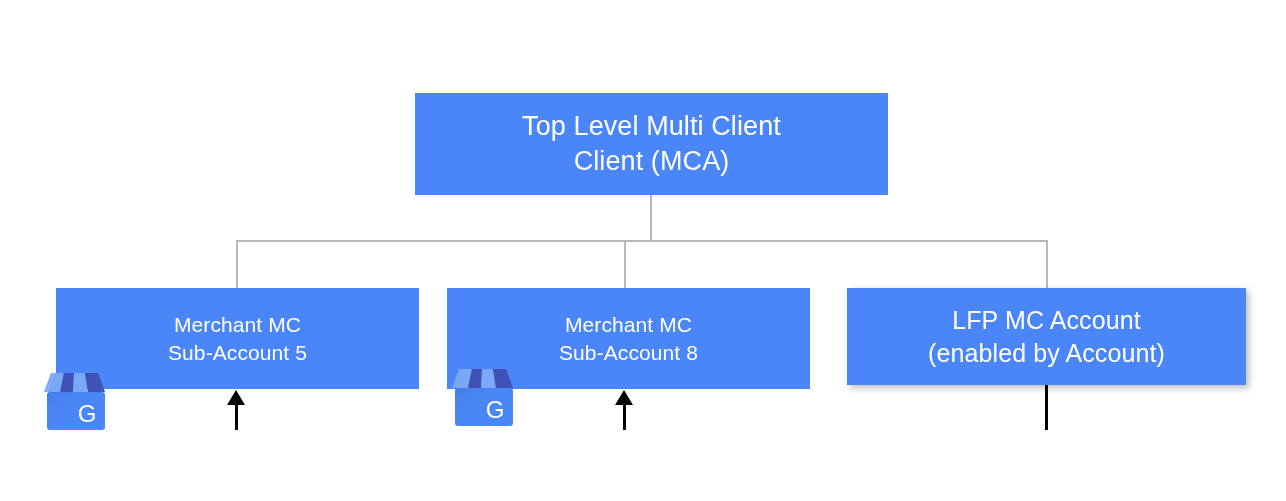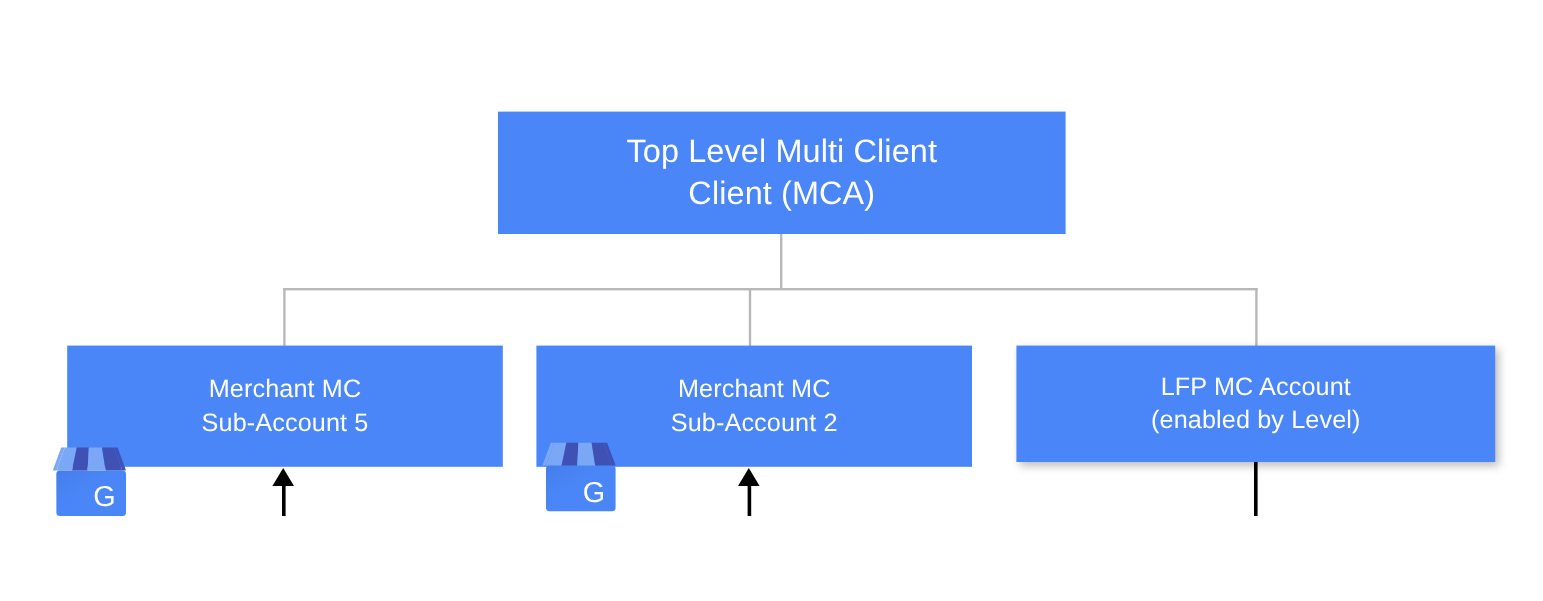--- a/index.html
+++ b/index.html
@@ -63,21 +63,21 @@
     width: 363px;
     height: 101px;
     font-size: 21px;
   }
 
   #node-lfp {
     left: 847px;
     top: 288px;
     width: 399px;
     height: 97px;
-    font-size: 21px;
+    font-size: 25px;
     box-shadow: 3px 3px 7px rgba(0,0,0,0.26);
   }
 
   
   .grey-seg {
     position: absolute;
     background: #b8b8b8;
     z-index: 2;
   }
   
@@ -182,26 +182,26 @@
     <span class="line2">Client (MCA)</span>
   </div>
 
   <div class="node" id="node-sub1">
     <span class="line1">Merchant MC</span>
     <span class="line2">Sub-Account 5</span>
   </div>
 
   <div class="node" id="node-sub2">
     <span class="line1">Merchant MC</span>
-    <span class="line2">Sub-Account 2</span>
+    <span class="line2">Sub-Account 8</span>
   </div>
 
   <div class="node" id="node-lfp">
     <span class="line1">LFP MC Account</span>
-    <span class="line2">(enabled by Level)</span>
+    <span class="line2">(enabled by Account)</span>
   </div>
 
   <div class="black-seg" id="black-riser-right"></div>
   <div class="black-seg" id="black-bus"></div>
   <div class="black-seg" id="black-riser-left"></div>
   <div class="black-seg" id="black-riser-mid"></div>
   <div class="arrow-head" id="arrow-left"></div>
   <div class="arrow-head" id="arrow-mid"></div>
 
   <svg class="store-icon" id="icon-store-1" viewBox="0 0 70 66">

